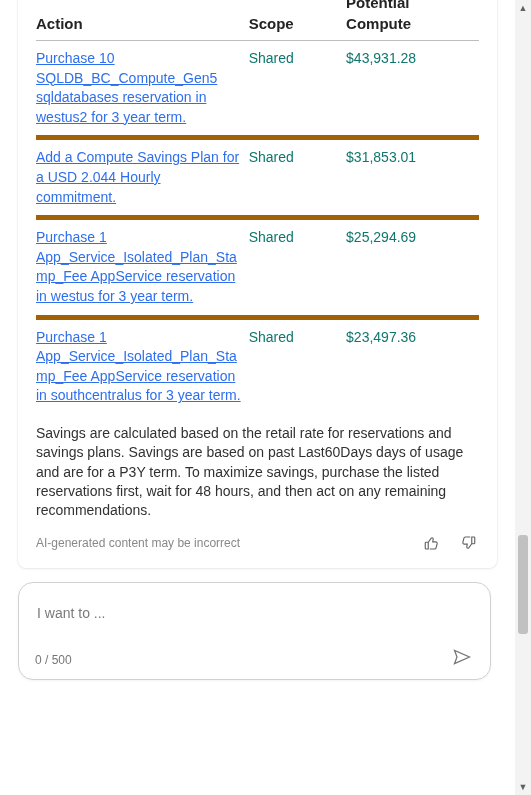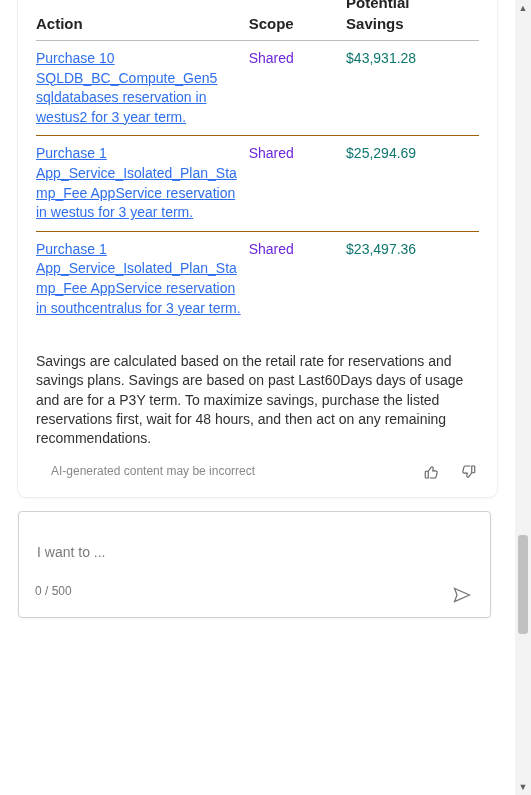--- a/index.html
+++ b/index.html
@@ -47,84 +47,83 @@
       border-bottom: 1px solid #bdbdbd;
       color: #242424;
       vertical-align: bottom;
     }
     table.rec th:nth-child(1) { width: 48%; }
     table.rec th:nth-child(2) { width: 22%; }
     table.rec th:nth-child(3) { width: 30%; }
     table.rec tbody td {
       padding: 8px 6px 8px 0;
       vertical-align: top;
-      border-bottom: 1px solid #a16207;
+      border-bottom: 5px solid #a16207;
       font-size: 14px;
     }
     table.rec tbody tr:last-child td { border-bottom: none; }
     table.rec a.action-link {
       color: #2f6fed;
       text-decoration: underline;
       word-break: break-word;
     }
     .savings-col { color: #0f766e; }
-    .scope-col { color: #6d28d9; }
+    .scope-col { color: #0f766e; }
     .explain {
       color: #323130;
       font-size: 14px;
-      margin-top: 26px;
+      margin-top: 10px;
       line-height: 1.38;
     }
     .disclaimer-row {
       display: flex;
       align-items: center;
       justify-content: space-between;
       margin-top: 12px;
     }
     .ai-note {
       color: #8a8886;
       font-size: 12px;
-      margin-left: 15px;
     }
     .thumbs {
       display: flex;
       gap: 14px;
     }
     .thumb-btn {
       background: none;
       border: none;
       padding: 2px;
       cursor: pointer;
       color: #616161;
       display: inline-flex;
     }
     .thumb-btn svg { width: 18px; height: 18px; stroke: #616161; fill: none; stroke-width: 1.5; }
     .input-card {
       margin: 14px 24px 18px 18px;
       background: #fff;
       border: 1px solid #d1d1d1;
-      border-radius: 4px;
-      padding: 30px 16px 10px 16px;
+      border-radius: 15px;
+      padding: 20px 16px 10px 16px;
       box-shadow: 0 1px 3px rgba(0,0,0,0.05);
       position: relative;
     }
     .prompt-area {
       border: none;
       outline: none;
       width: 100%;
       font-family: inherit;
       font-size: 14px;
       color: #605e5c;
       resize: none;
       height: 22px;
     }
     .prompt-area::placeholder { color: #7a7a7a; }
     .input-bottom {
       display: flex;
-      align-items: flex-start;
+      align-items: flex-end;
       justify-content: space-between;
       margin-top: 14px;
     }
     .counter {
       color: #767676;
       font-size: 12px;
     }
     .send-btn {
       background: none;
       border: none;
@@ -170,29 +169,34 @@
   <div class="scroll-region" style="padding-right:16px;">
 
     <div class="card" style="margin-top:-14px;">
       <table class="rec">
         <thead>
           <tr>
             <th>Action</th>
             <th>Scope</th>
             <th>
               <span>Potential</span><br>
-              <span>Savings</span>
+              <span>Compute</span>
             </th>
           </tr>
         </thead>
         <tbody>
           <tr>
             <td><a href="#" class="action-link">Purchase 10 SQLDB_BC_Compute_Gen5 sqldatabases reservation in westus2 for 3 year term.</a></td>
             <td class="scope-col">Shared</td>
             <td class="savings-col">$43,931.28</td>
+          </tr>
+          <tr>
+            <td><a href="#" class="action-link">Add a Compute Savings Plan for a USD 2.044 Hourly commitment.</a></td>
+            <td class="scope-col">Shared</td>
+            <td class="savings-col">$31,853.01</td>
           </tr>
           <tr>
             <td><a href="#" class="action-link">Purchase 1 App_Service_Isolated_Plan_Stamp_Fee AppService reservation in westus for 3 year term.</a></td>
             <td class="scope-col">Shared</td>
             <td class="savings-col">$25,294.69</td>
           </tr>
           <tr>
             <td><a href="#" class="action-link">Purchase 1 App_Service_Isolated_Plan_Stamp_Fee AppService reservation in southcentralus for 3 year term.</a></td>
             <td class="scope-col">Shared</td>
             <td class="savings-col">$23,497.36</td>

